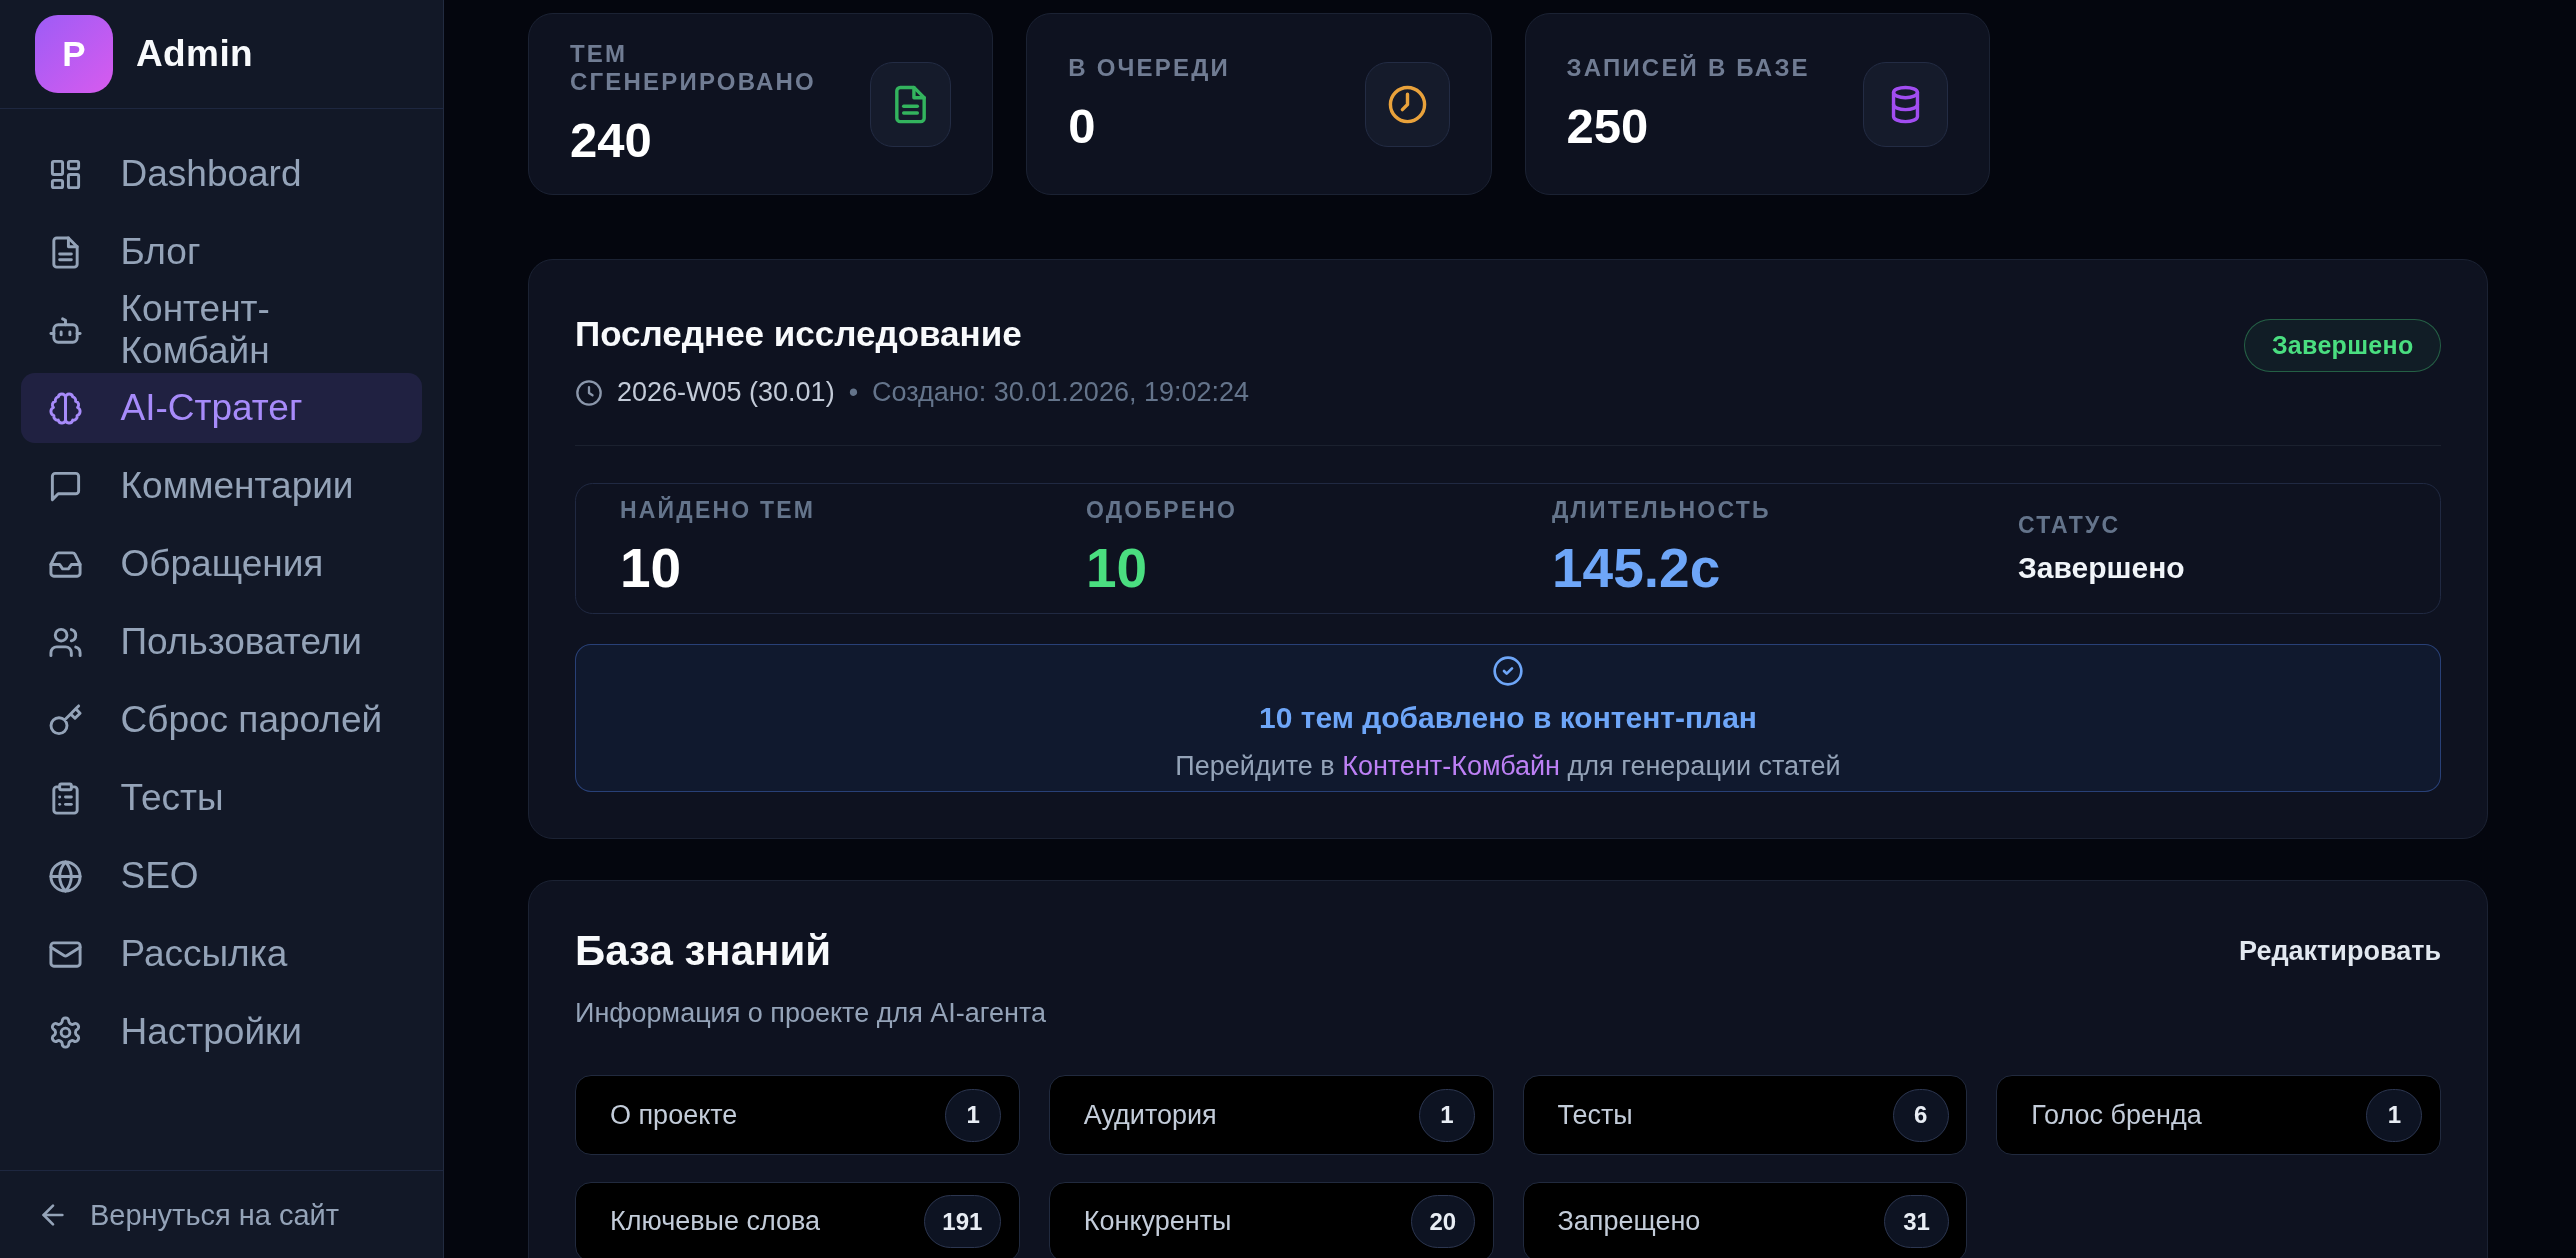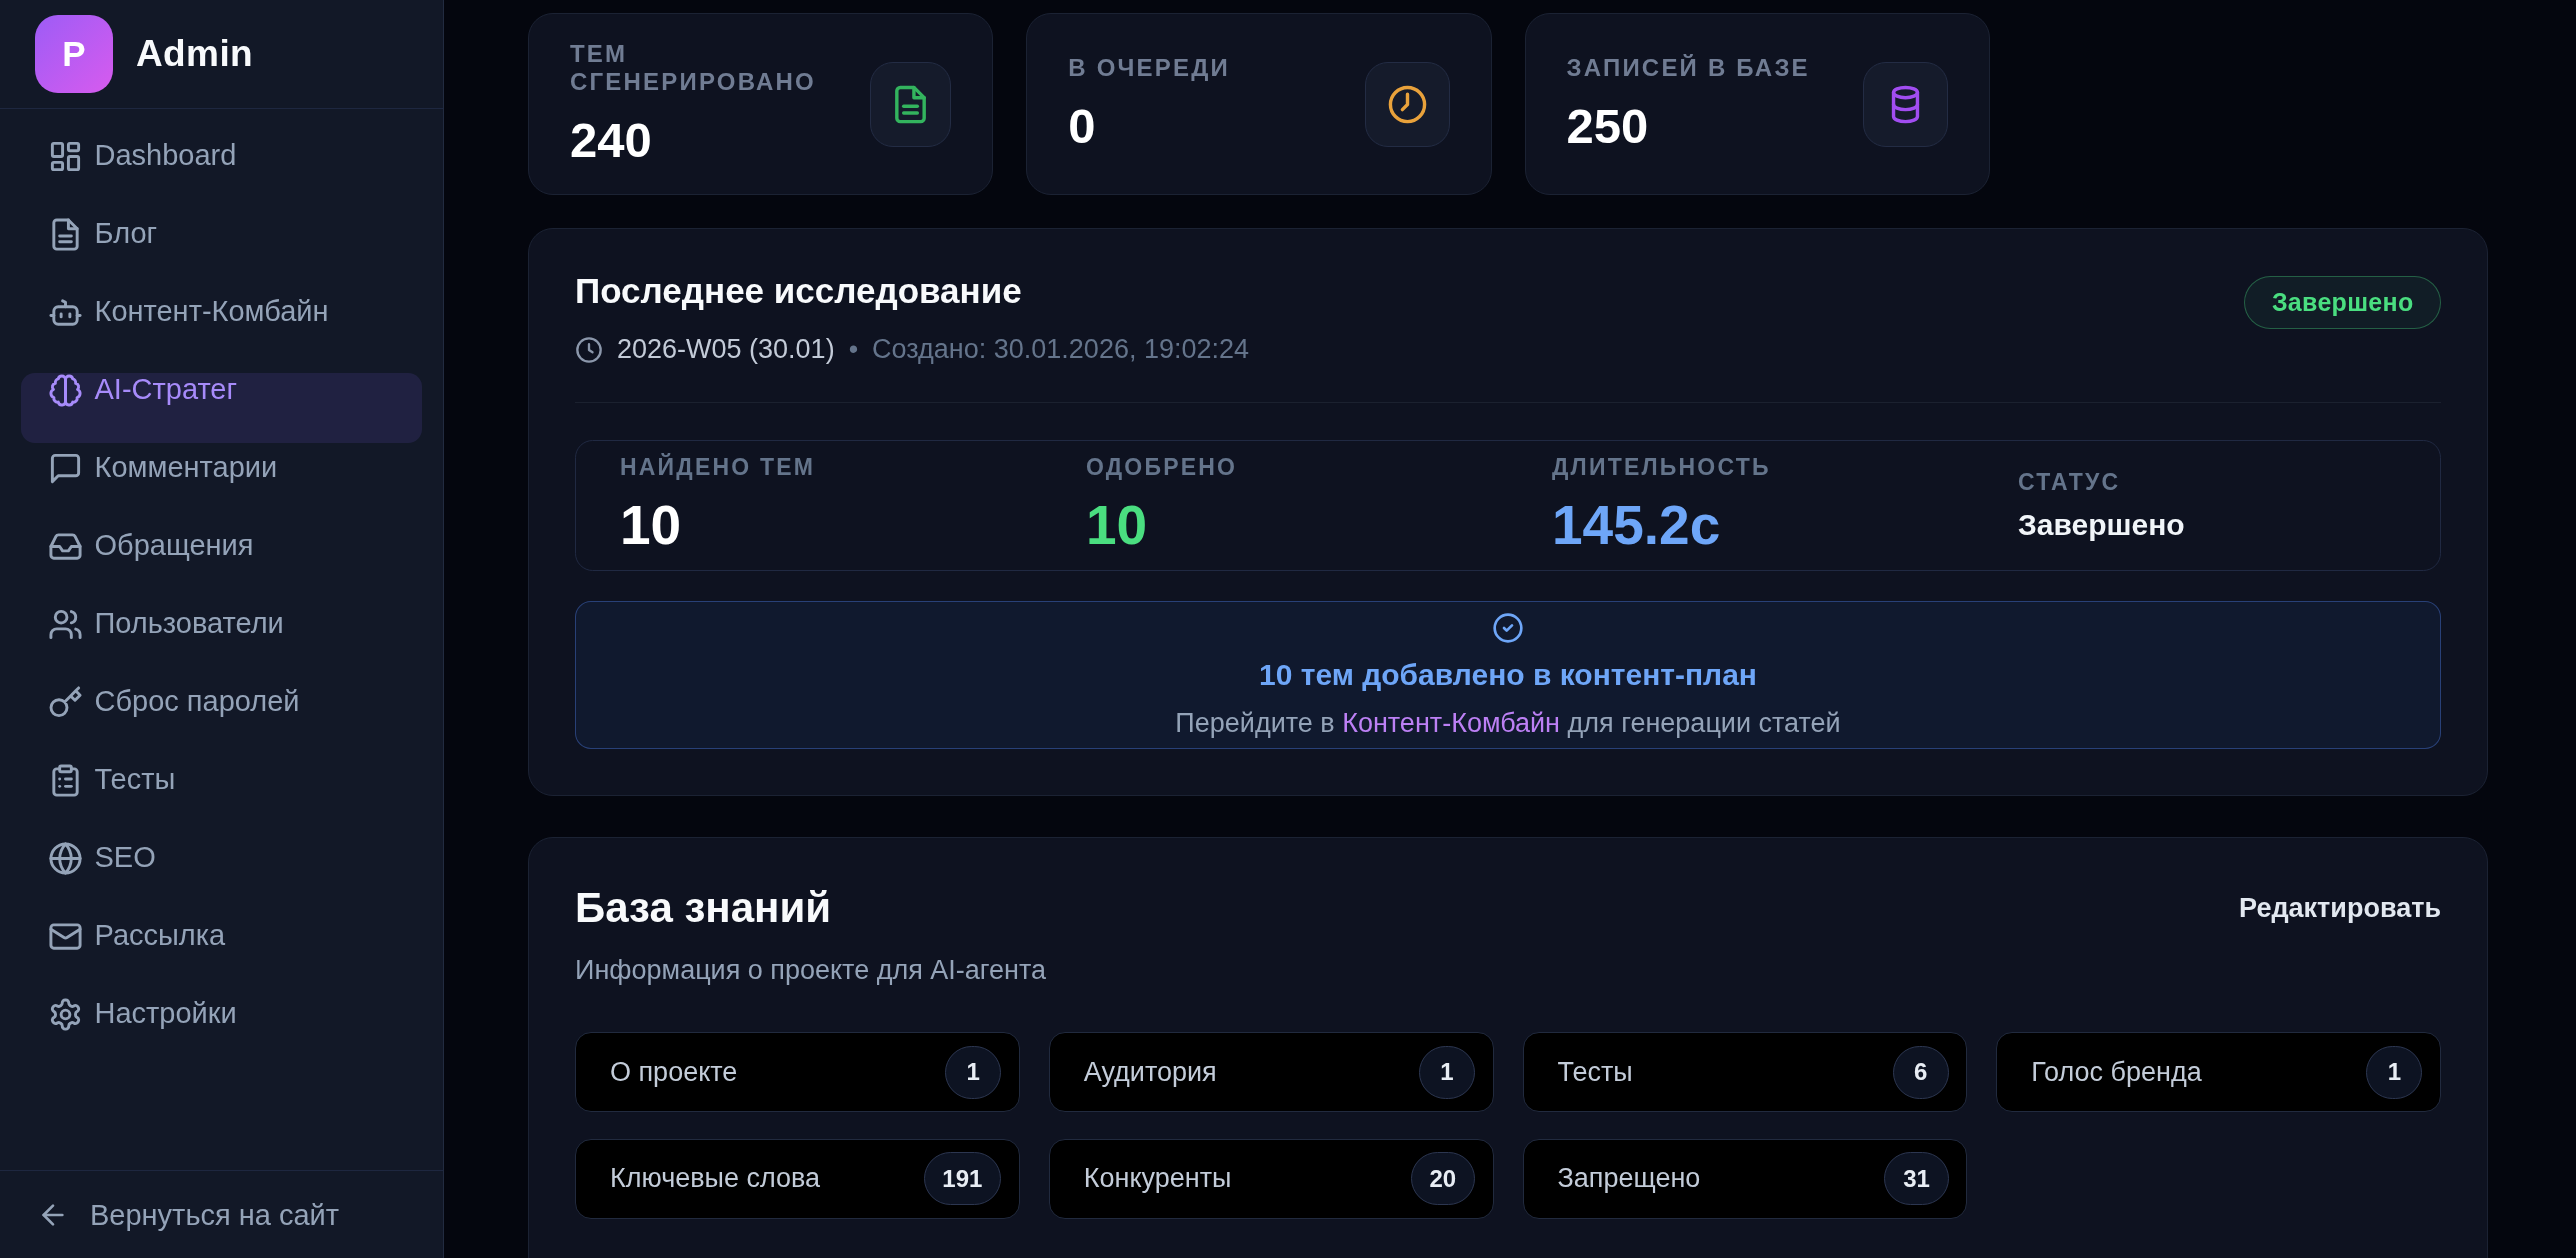--- a/index.html
+++ b/index.html
@@ -25,23 +25,23 @@
   .avatar {
     width:78px; height:78px; border-radius:23px;
     background:linear-gradient(135deg,#9d5cf6 0%,#d75bee 100%);
     display:flex; align-items:center; justify-content:center;
     font-size:35px; font-weight:bold; color:#ffffff;
   }
   .brand-title { font-size:37px; font-weight:bold; color:#f8fafc; letter-spacing:0.4px; }
 
   .nav { flex:1 1 auto; padding:30px 21px 0 21px; display:flex; flex-direction:column; gap:8px; overflow:hidden; }
   .nav-item {
-    display:flex; align-items:flex-start; gap:12px;
+    display:flex; align-items:center; gap:38px;
     height:70px; padding:0 26.5px; border-radius:14px;
-    color:#94a3b8; font-size:29px; cursor:pointer;
+    color:#94a3b8; font-size:37px; cursor:pointer;
   }
   .nav-item svg { width:35px; height:35px; flex:0 0 35px; }
   .nav-item.active { background:rgba(130,100,248,0.13); color:#a78bfa; }
 
   .sidebar-footer {
     border-top:1.8px solid #1e2740; height:89px;
     display:flex; align-items:center; gap:21px; padding:0 37px;
     color:#94a3b8; font-size:29px; cursor:pointer;
   }
   .sidebar-footer svg { width:32px; height:32px; }
@@ -61,21 +61,21 @@
     width:85px; height:85px; border-radius:23px;
     background:#151b2b; border:1.8px solid #232c44;
     display:flex; align-items:center; justify-content:center;
   }
   .stat-iconbox svg { width:41px; height:41px; }
   .c-blue { color:#5b8af7; } .c-green { color:#33b45e; } .c-amber { color:#e9a23b; } .c-purple { color:#a14df1; }
 
   .card {
     background:#0e1220; border:1.8px solid #1b2233; border-radius:25px;
   }
-  .research-card { margin-top:33px; padding:42px 46px 46px 46px; }
+  .research-card { margin-top:64px; padding:54px 46px 46px 46px; }
   .research-header { display:flex; justify-content:space-between; align-items:flex-start; padding-bottom:37px; border-bottom:1.8px solid rgba(148,163,184,0.10); }
   .research-title { font-size:35px; font-weight:bold; color:#f8fafc; }
   .research-meta { display:flex; align-items:center; gap:14px; margin-top:23px; font-size:27px; color:#64748b; }
   .research-meta svg { width:28px; height:28px; color:#8b97ab; }
   .meta-week { color:#c3cbd8; }
   .badge-done {
     margin-top:5.3px; display:inline-block; padding:10.6px 26.5px; border-radius:882px;
     border:1.8px solid rgba(74,222,128,0.35); background:rgba(74,222,128,0.06);
     color:#4ade80; font-size:25px; font-weight:bold; letter-spacing:0.3px;
   }

